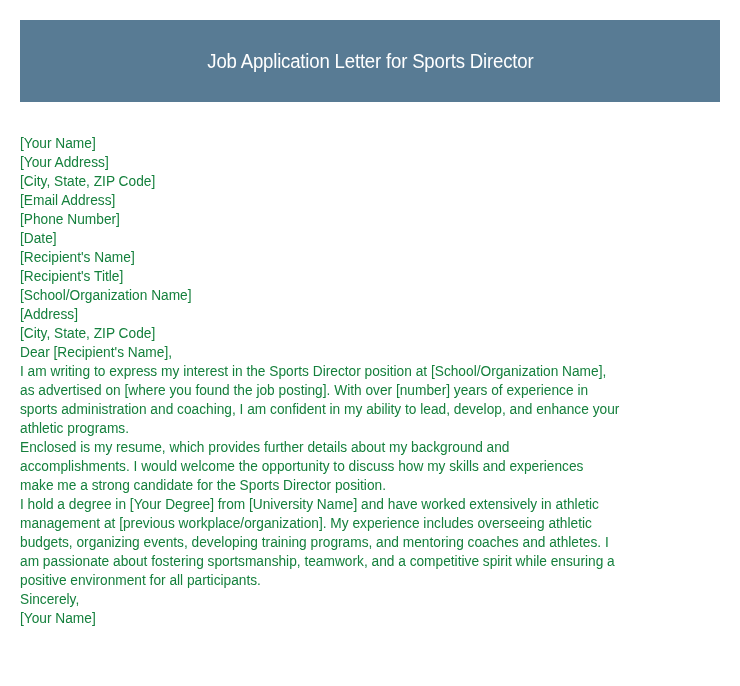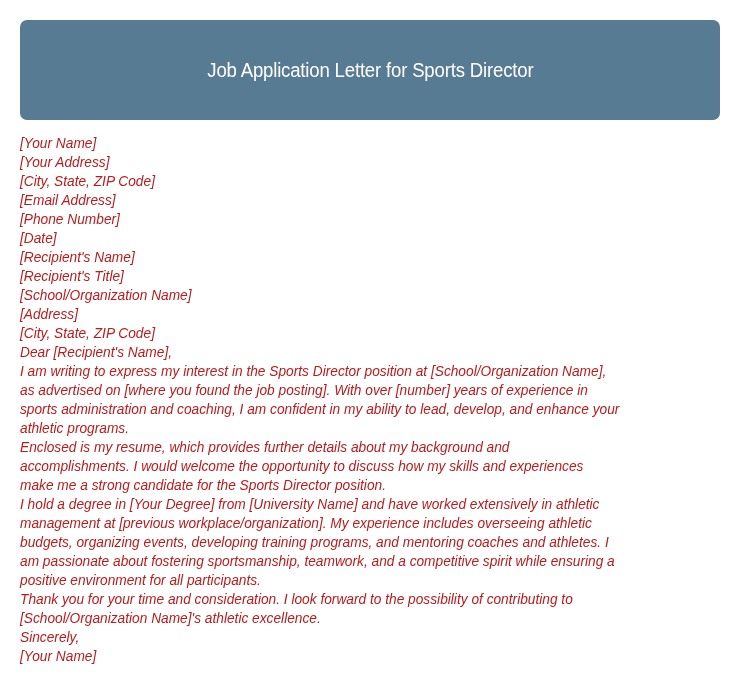--- a/index.html
+++ b/index.html
@@ -12,43 +12,41 @@
       height: 686px;
       position: relative;
       overflow: hidden;
       font-family: "Liberation Sans", "DejaVu Sans", sans-serif;
     }
     .header {
       position: absolute;
       left: 20px;
       top: 20px;
       width: 700px;
-      height: 100px;
+      height: 82px;
       background: #587b94;
       display: flex;
       align-items: center;
       justify-content: center;
-      border-radius: 7px;
     }
     .header-title {
       color: #ffffff;
       font-size: 20px;
       letter-spacing: -0.2px;
       transform: scaleX(0.93);
       white-space: nowrap;
     }
     .letter {
       position: absolute;
       left: 20px;
       top: 133px;
       width: 710px;
-      color: #b91c1c;
+      color: #15803d;
       font-size: 15.5px;
       line-height: 19px;
-      font-style: italic;
     }
     .line {
       display: block;
       white-space: nowrap;
       transform-origin: left center;
       transform: scaleX(0.885);
       height: 19px;
     }
   </style>
 </head>
@@ -92,20 +90,16 @@
   </div>
 
   <div>
     <span class="line">I hold a degree in [Your Degree] from [University Name] and have worked extensively in athletic</span>
     <span class="line">management at [previous workplace/organization]. My experience includes overseeing athletic</span>
     <span class="line">budgets, organizing events, developing training programs, and mentoring coaches and athletes. I</span>
     <span class="line">am passionate about fostering sportsmanship, teamwork, and a competitive spirit while ensuring a</span>
     <span class="line">positive environment for all participants.</span>
   </div>
 
-  <div>
-    <span class="line">Thank you for your time and consideration. I look forward to the possibility of contributing to</span>
-    <span class="line">[School/Organization Name]'s athletic excellence.</span>
-  </div>
 
   <span class="line">Sincerely,</span>
   <span class="line">[Your Name]</span>
 </div>
 
 </body></html>

